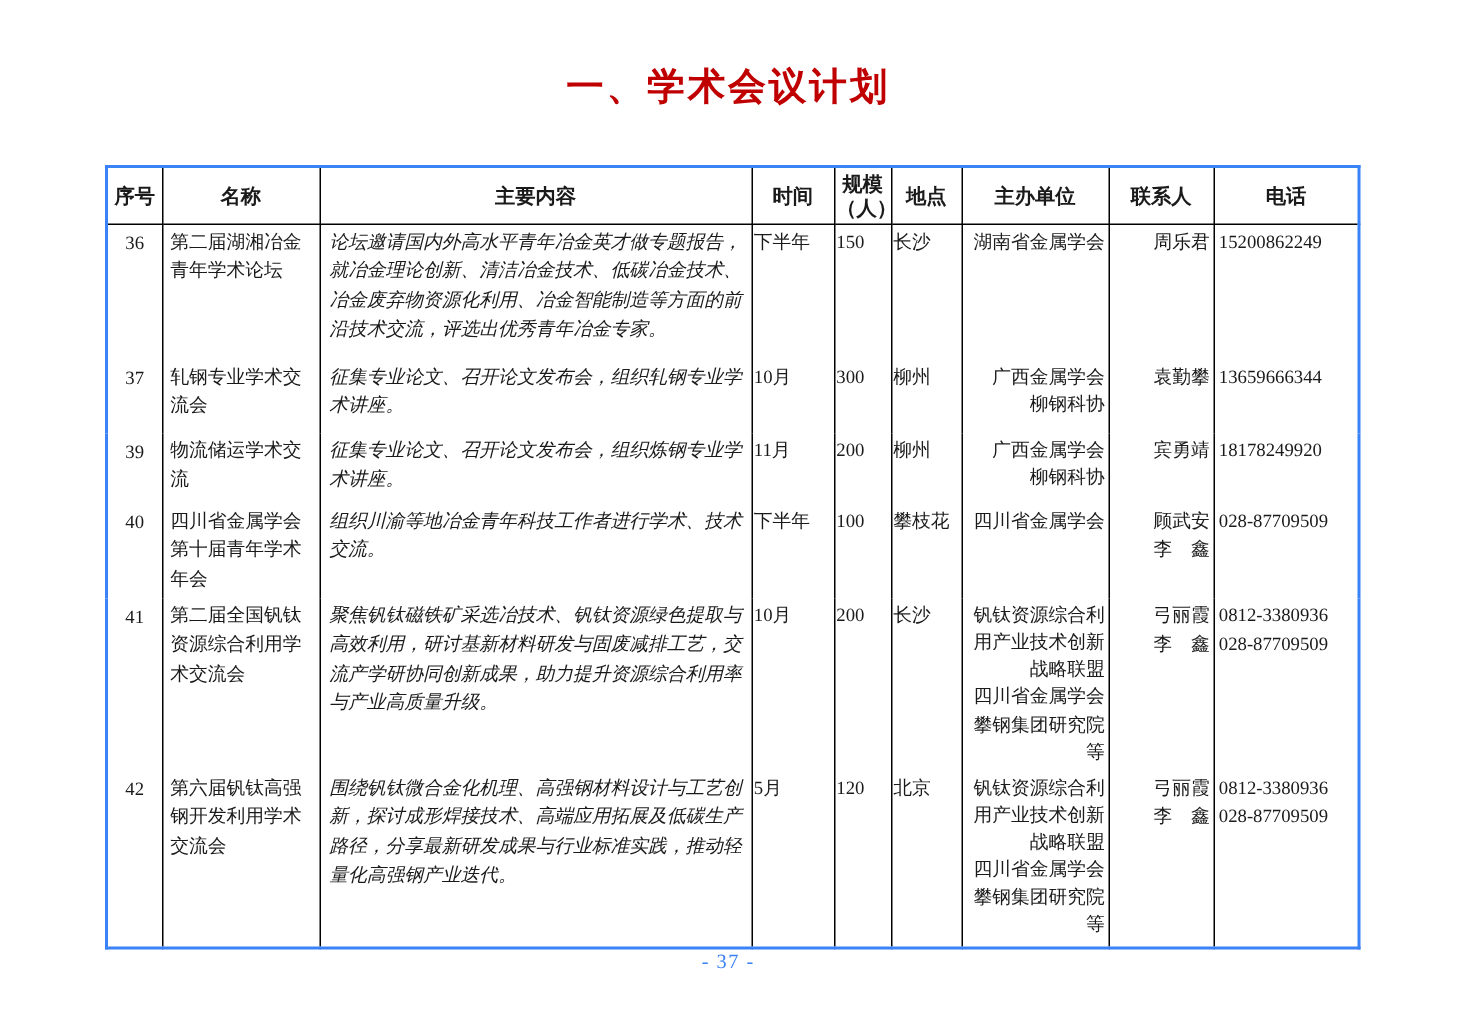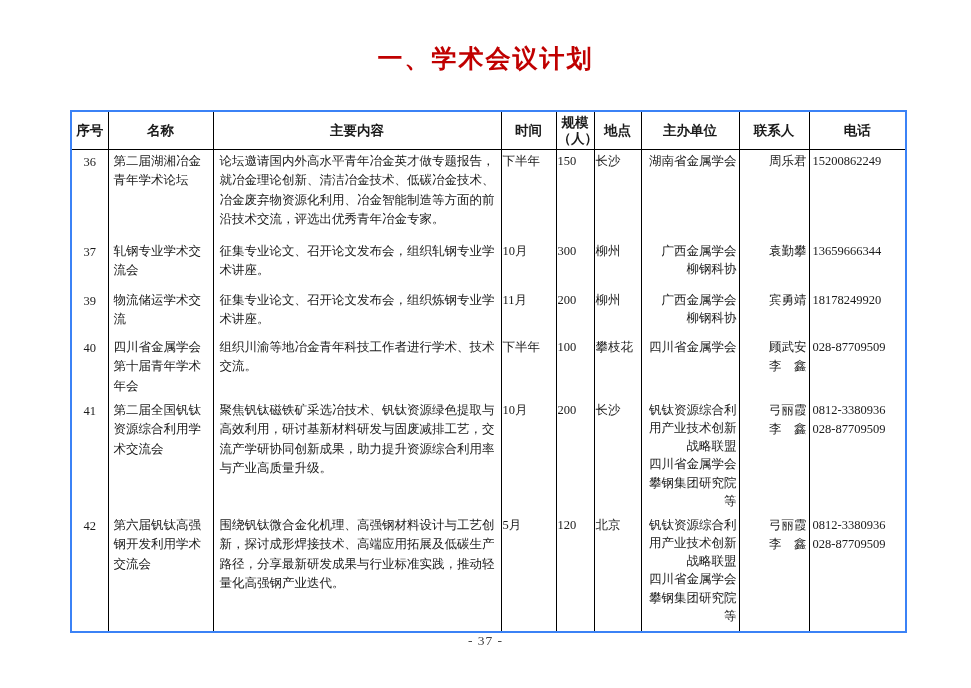--- a/index.html
+++ b/index.html
@@ -60,32 +60,32 @@
   }
   tr.r36 td{height:85px;}
   tr.r37 td{height:44px;}
   tr.r38 td{height:43px;}
   tr.r39 td{height:42px;}
   tr.r40 td{height:58px;}
   tr.r41 td{height:110px;}
   tr.r42 td{height:112px;}
   td.no{text-align:center;padding-top:3px;}
   td.name{padding-left:5px;padding-right:4px;text-align:left;}
-  td.content{text-align:justify;padding:2px 6px;}
+  td.content{text-align:justify;padding:2px 6px;font-style:italic;}
   td.time,td.scale,td.place{text-align:left;padding-left:1px;padding-right:1px;}
   td.org{white-space:pre-line;padding-left:5px;padding-right:2px;line-height:1.45;text-align:right;}
   td.contact{white-space:pre-line;text-align:right;padding-left:2px;padding-right:2px;line-height:1.55;}
   td.phone{white-space:pre-line;padding-left:3px;padding-right:11px;line-height:1.55;}
   .page-footer{
     position:absolute;
     left:0;right:0;
     top:633px;
     text-align:center;
     font-size:13.5px;
-    color:#404040;
+    color:#3b82f6;
     letter-spacing:1px;
   }
 </style>
 </head>
 <body>
 
 <h1 class="page-title">一、学术会议计划</h1>
 
 <table class="plan">
   <colgroup>

